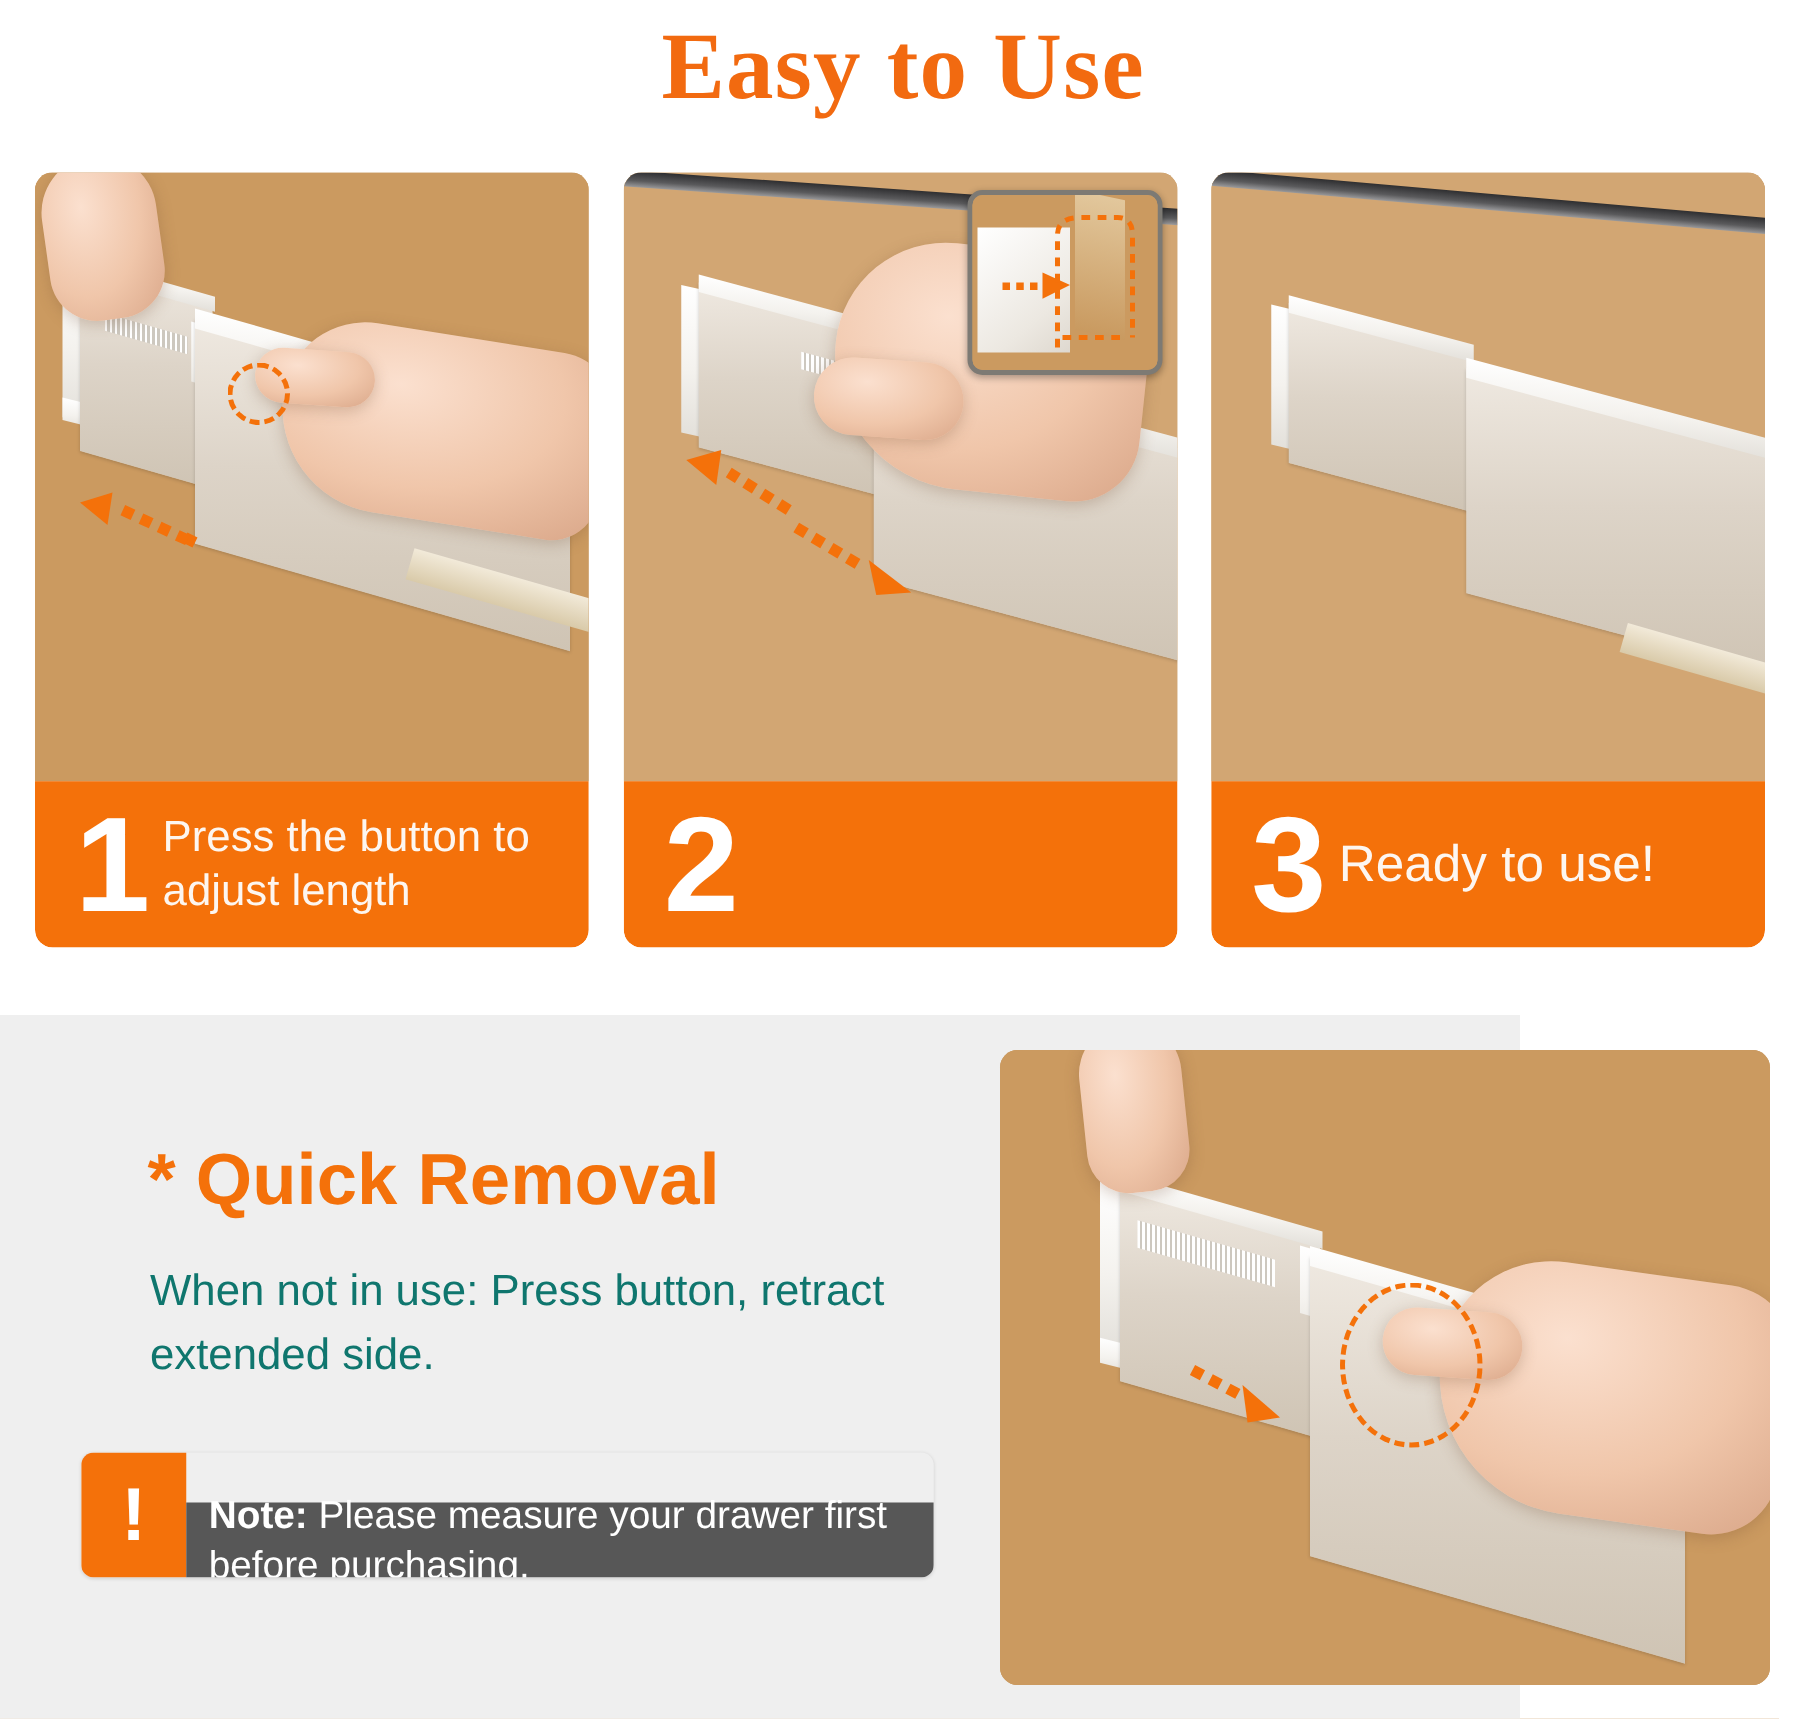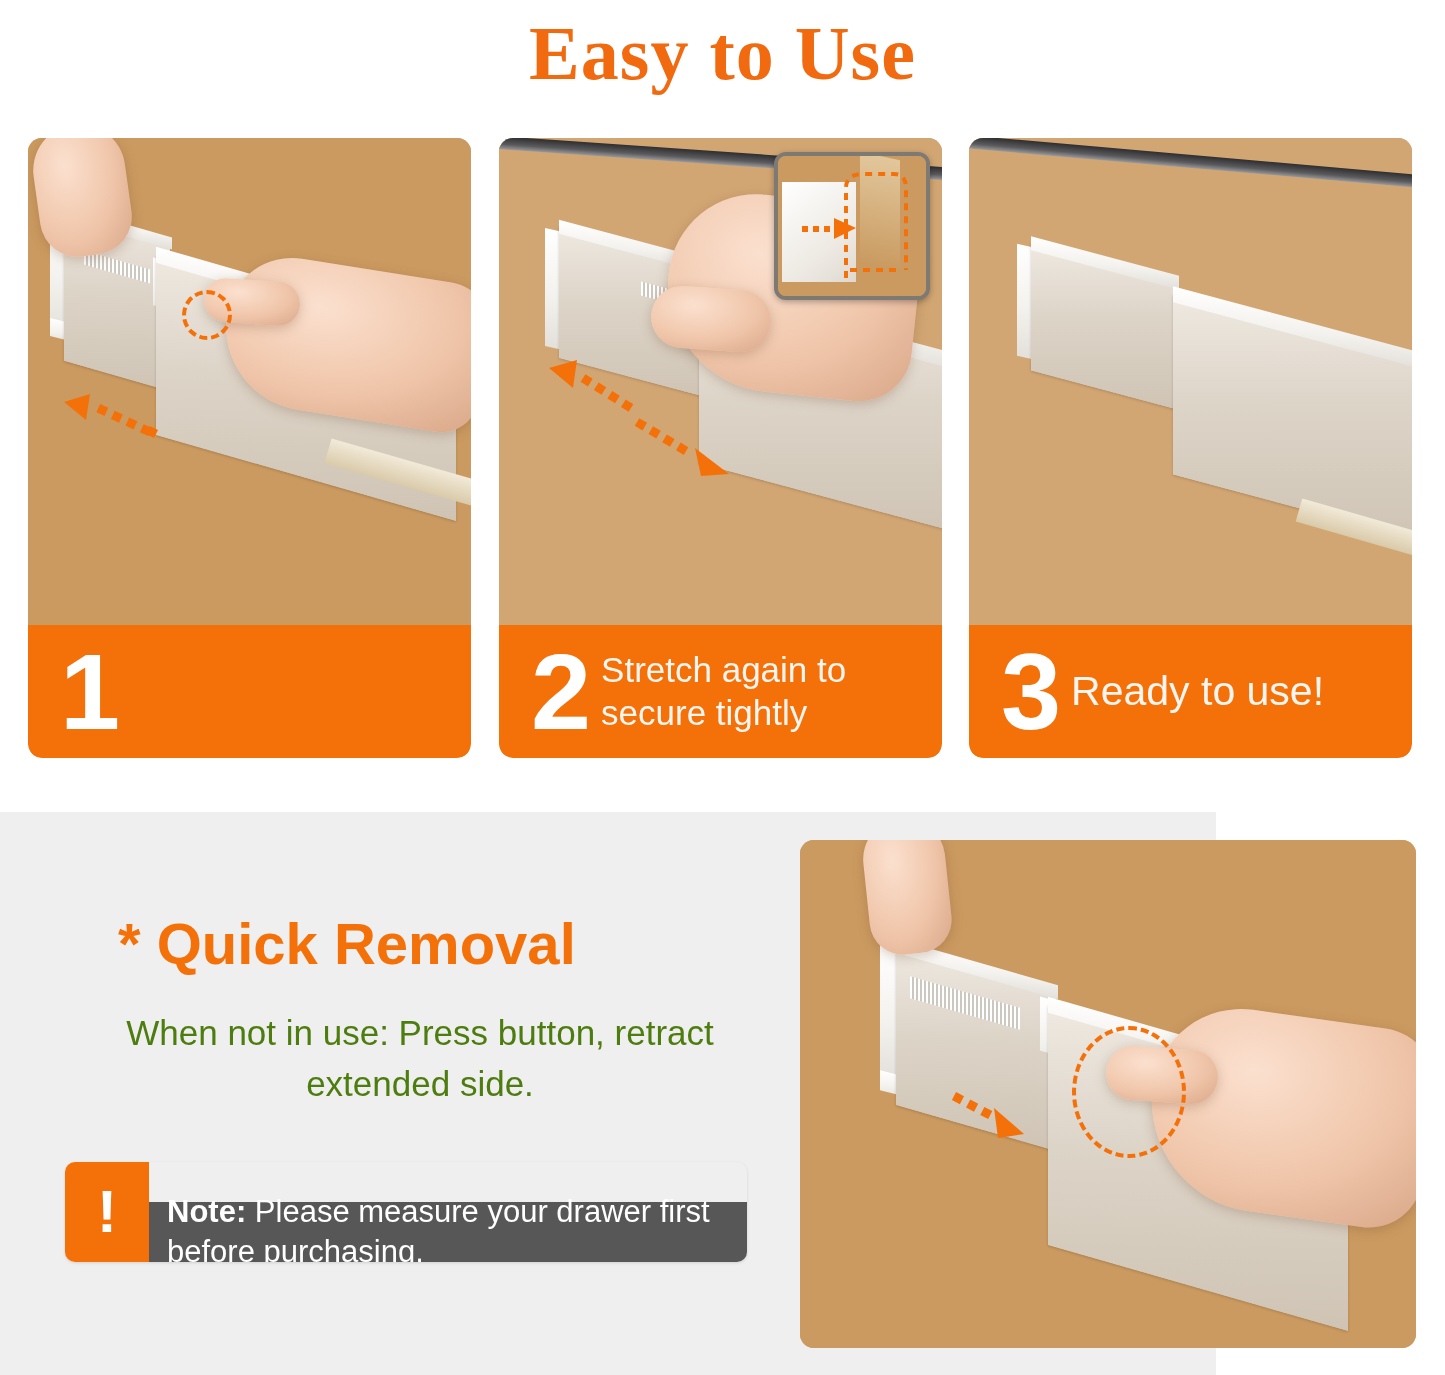--- a/index.html
+++ b/index.html
@@ -163,22 +163,21 @@
     background:#efefef;
     padding-left:20px;
   }
   .removal-title{
     position:absolute;left:118px;top:98px;
     font-size:58px;font-weight:bold;color:#F4710A;
     letter-spacing:0px;white-space:nowrap;
   }
   .removal-desc{
     position:absolute;left:120px;top:195px;width:600px;
-    text-align:center;
-    color:#4d7c0f;
+    color:#0f766e;
     font-size:35px;
     line-height:1.46;
   }
 
   .note-banner{
     position:absolute;left:65px;top:350px;width:682px;height:100px;
     border-radius:10px;overflow:hidden;
     display:flex;align-items:stretch;
     box-shadow:0 1px 3px rgba(0,0,0,0.12);
   }
@@ -242,20 +241,21 @@
           <g stroke="#F4710A" stroke-width="9" stroke-linecap="butt" fill="none">
             <line x1="106" y1="44" x2="96" y2="39" stroke-dasharray="9 7"></line>
             <line x1="100" y1="42" x2="48" y2="18" stroke-dasharray="9 7"></line>
           </g>
           <polygon points="40,4 14,12 36,30" fill="#F4710A"></polygon>
         </svg>
       </div>
 
       <div class="caption">
         <div class="step-num">1</div>
+        <div class="step-text">Press the button to adjust length</div>
       </div>
     </div>
 
     <div class="step-card s2">
       <div class="photo">
         <div class="wood light"></div>
 
         <div class="rail" style="left:-30px;top:-4px;transform:rotate(4deg);"></div>
 
         <div class="divider-white" style="left:46px;top:92px;width:18px;height:118px;transform:skewY(13deg);"></div>
@@ -297,21 +297,20 @@
         <svg class="arrow-solid" style="left:130px;top:274px;" width="118" height="70" viewBox="0 0 118 70">
           <g stroke="#F4710A" stroke-width="9" fill="none">
             <line x1="8" y1="10" x2="62" y2="42" stroke-dasharray="9 7"></line>
           </g>
           <polygon points="66,36 100,62 72,64" fill="#F4710A"></polygon>
         </svg>
       </div>
 
       <div class="caption">
         <div class="step-num">2</div>
-        <div class="step-text">Stretch again to secure tightly</div>
       </div>
     </div>
 
     <div class="step-card s3">
       <div class="photo">
         <div class="wood light"></div>
 
         <div class="rail" style="left:-40px;top:-6px;transform:rotate(5deg);"></div>
 
         <div class="divider-white" style="left:48px;top:108px;width:20px;height:112px;transform:skewY(13deg);"></div>

